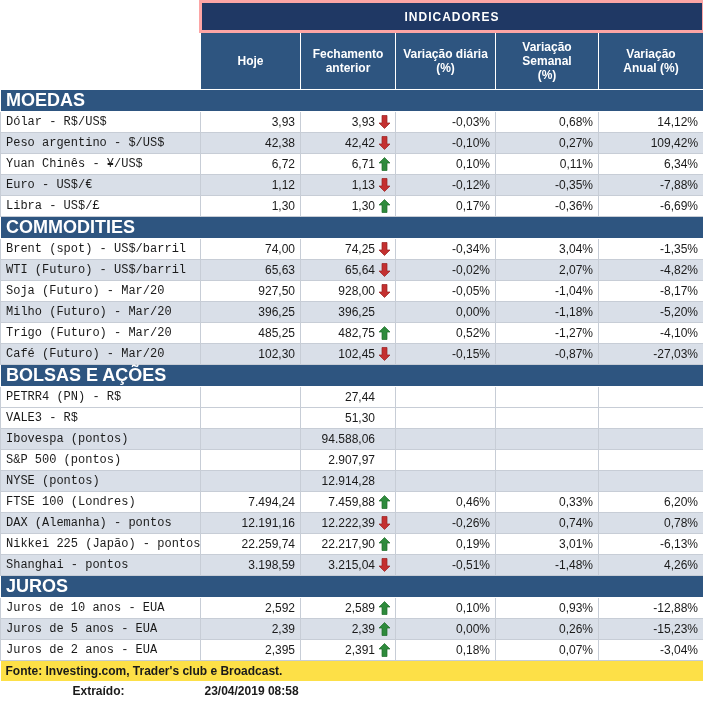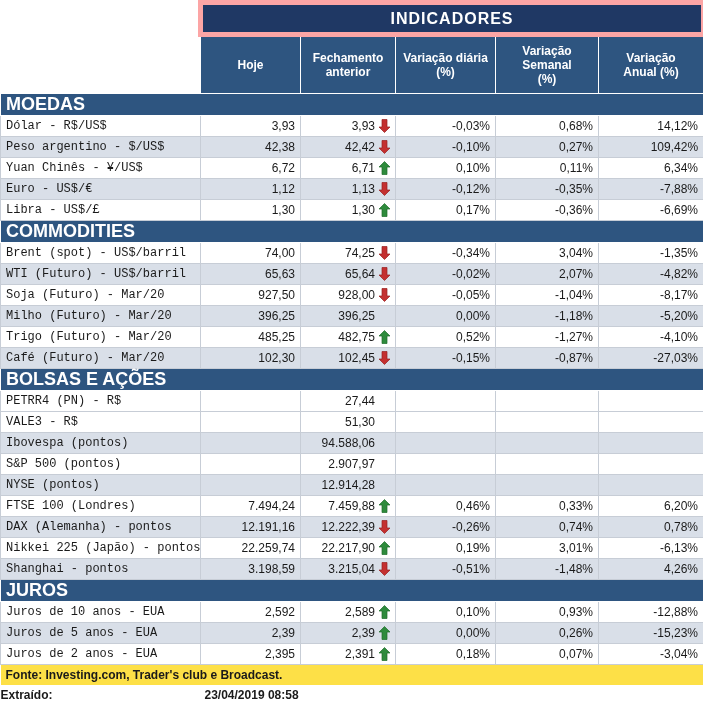--- a/index.html
+++ b/index.html
@@ -21,25 +21,25 @@
   col.c1{width:100px}
   col.c2{width:95px}
   col.c3{width:100px}
   col.c4{width:103px}
   col.c5{width:105px}
 
   .title-cell{
     background:#1F3864;
     color:#ffffff;
     font-weight:bold;
-    font-size:16px;
+    font-size:12px;
     letter-spacing:1px;
     text-align:center;
     height:27px;
-    border:5px solid #fca5a5;
+    border:3px solid #fca5a5;
   }
   .title-blank{background:#ffffff;border:none;}
 
   .hdr{
     background:#2E5580;
     color:#ffffff;
     font-weight:bold;
     font-size:12px;
     text-align:center;
     vertical-align:middle;
@@ -106,21 +106,21 @@
     white-space:nowrap;
   }
   .footer-row2 td{
     border:none;
     height:20px;
     font-size:12px;
     font-weight:bold;
     background:#ffffff;
     white-space:nowrap;
   }
-  .extr-label{text-align:left;padding-right:4px !important;}
+  .extr-label{text-align:center;padding-right:4px !important;}
   .extr-val{text-align:left;padding-left:4px !important;}
 </style>
 </head>
 <body>
 
 <div class="sheet">
   <table class="grid">
     <colgroup>
       <col class="c0">
         <col class="c1">

